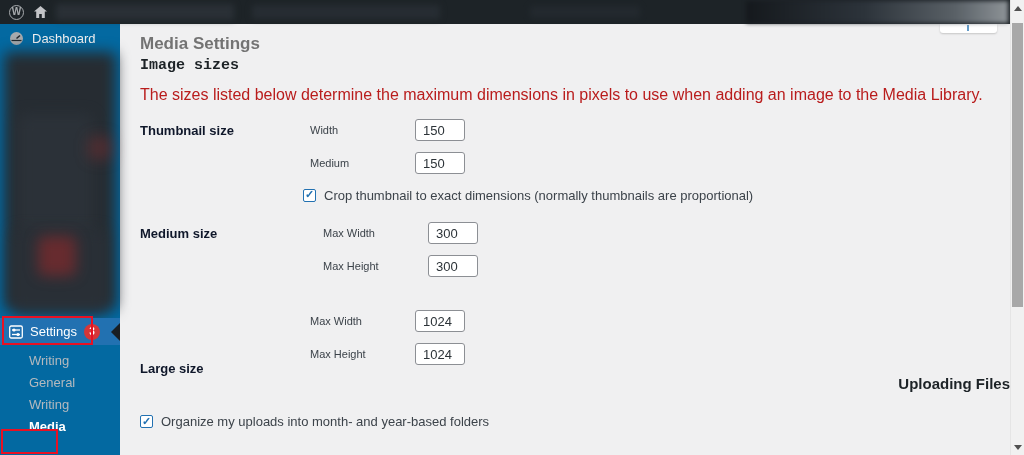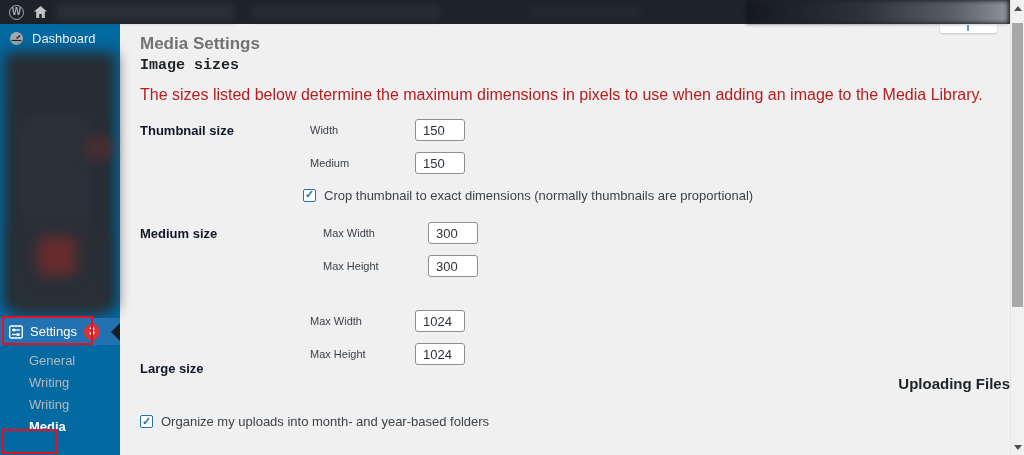--- a/index.html
+++ b/index.html
@@ -174,22 +174,22 @@
       <circle cx="5" cy="5" r="1.6" fill="#fff"></circle>
       <path d="M3 9.5 h8" stroke="#fff" stroke-width="1.3"></path>
       <circle cx="9" cy="9.5" r="1.6" fill="#fff"></circle>
     </svg>
     <span>Settings</span>
     <span class="update-badge">3</span>
     <span class="notch"></span>
   </div>
 
   <div class="submenu">
+    <div class="submenu-item">Writing</div>
     <div class="submenu-item">General</div>
-    <div class="submenu-item">Writing</div>
     <div class="submenu-item">Writing</div>
     <div class="submenu-item current">Media</div>
   </div>
 </div>
 
 <div class="anno anno-settings"></div>
 <div class="anno anno-media"></div>
 
 <div class="content">
 

